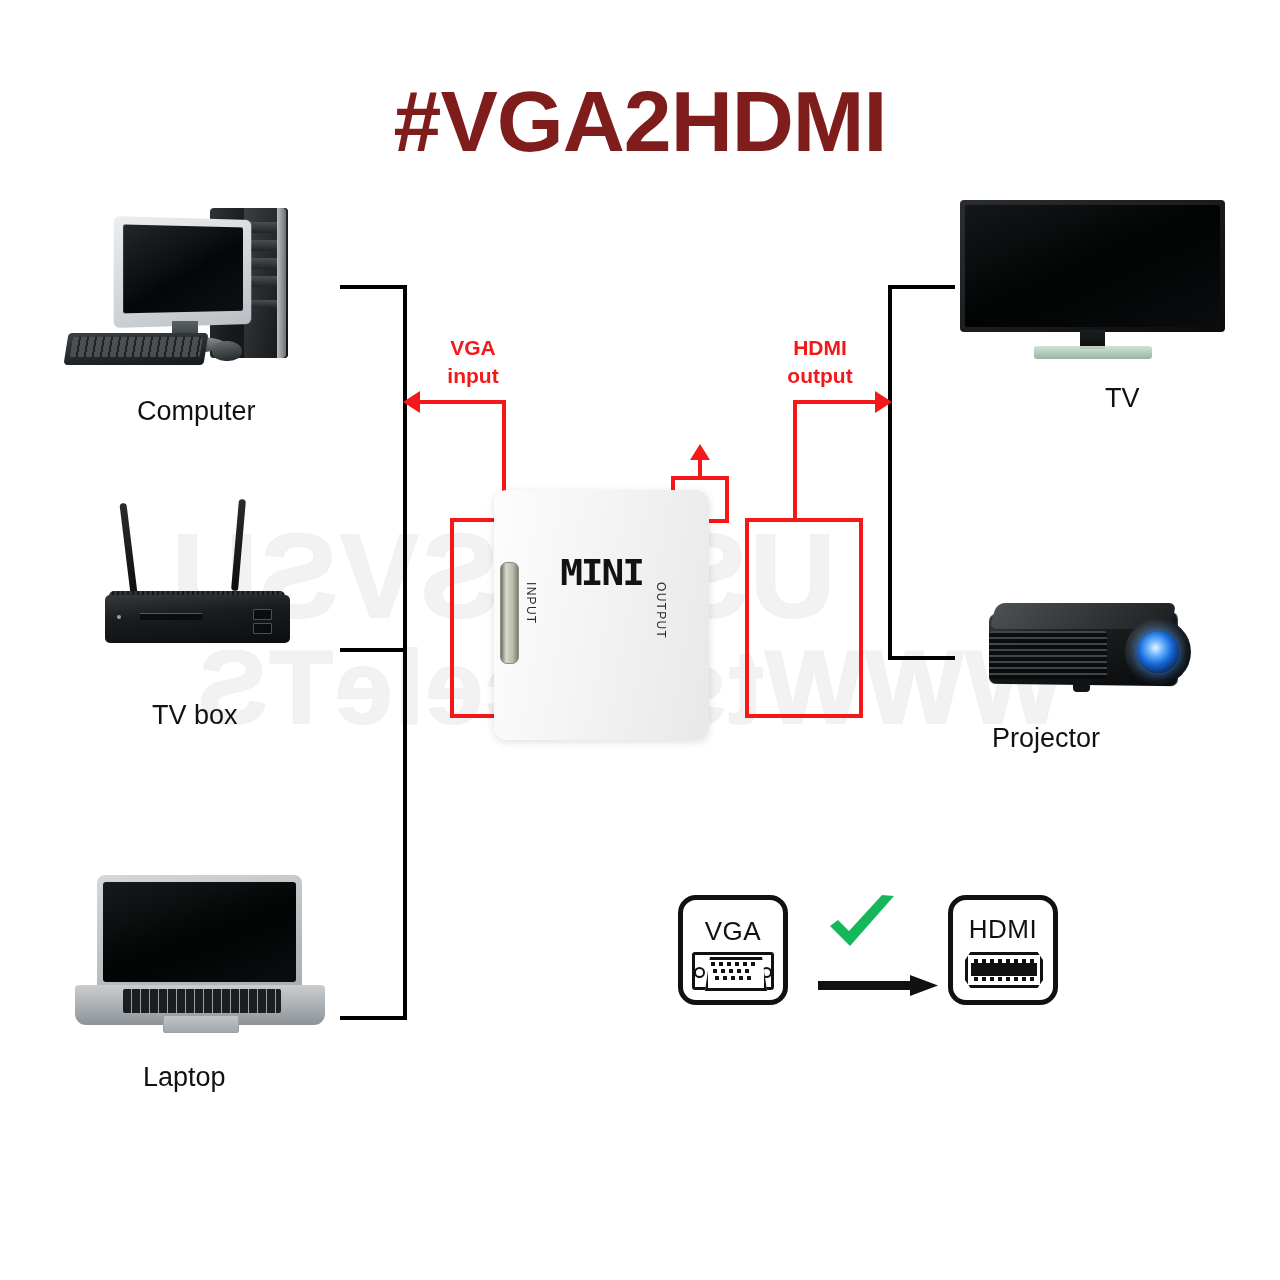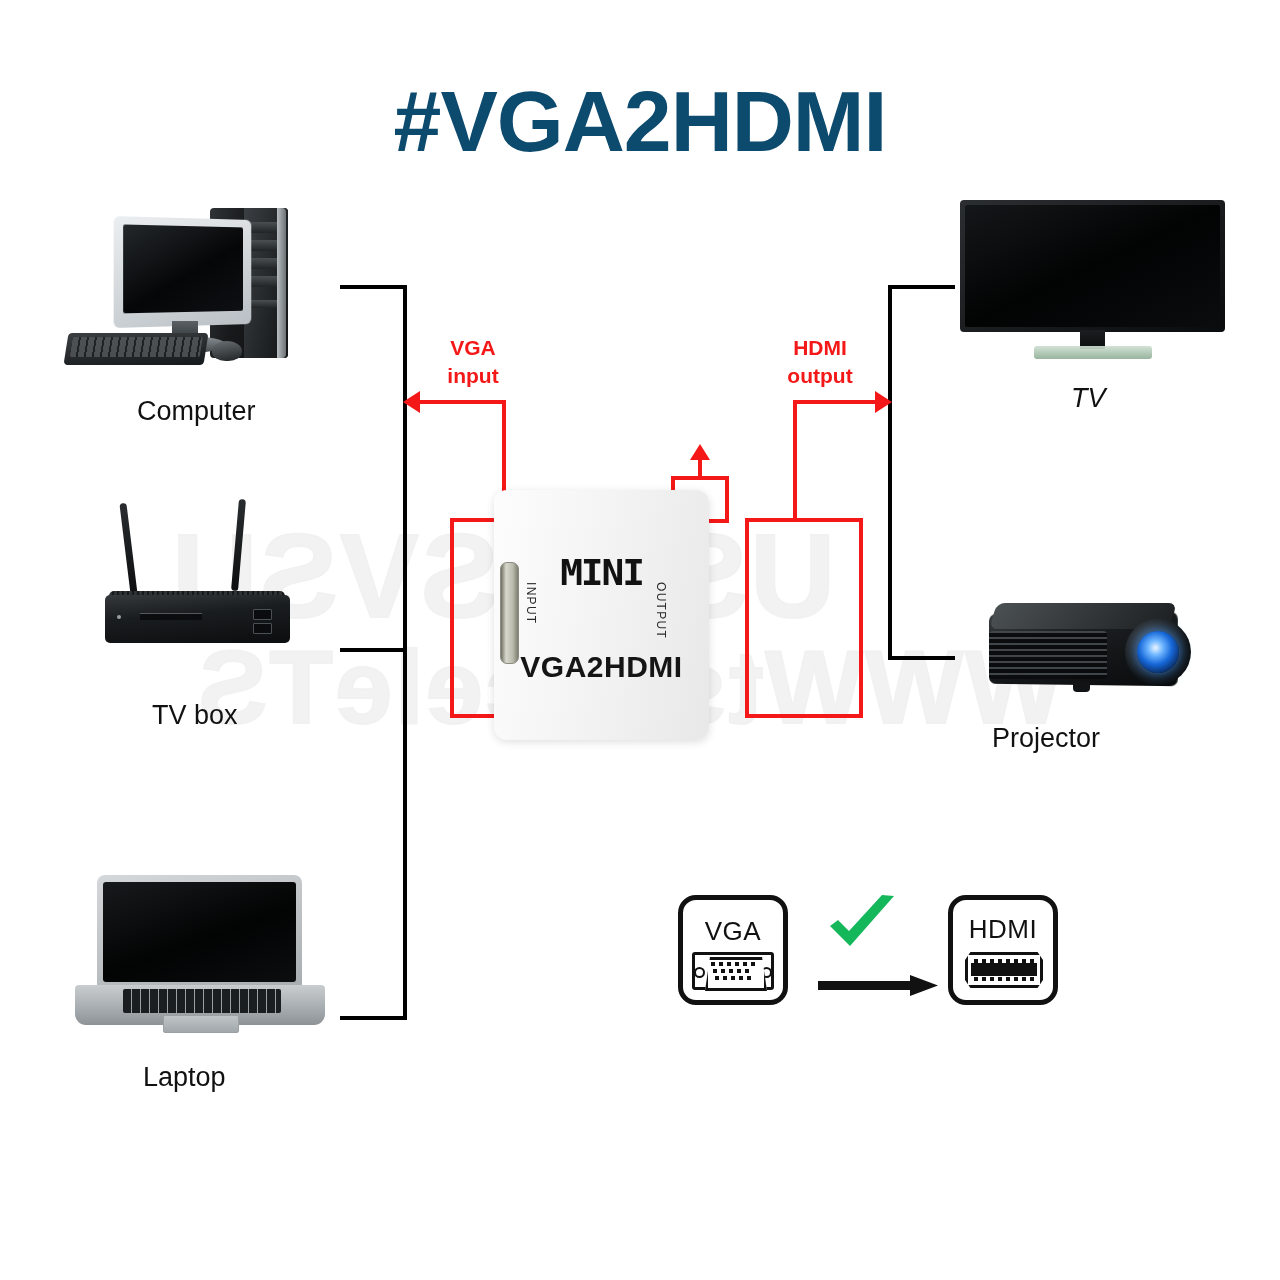--- a/index.html
+++ b/index.html
@@ -2,21 +2,21 @@
 <html><head>
 <meta charset="utf-8">
 <style>
   html,body{margin:0;padding:0;background:#fff;}
   body{width:1280px;height:1280px;position:relative;overflow:hidden;
        font-family:"Liberation Sans","DejaVu Sans",sans-serif;}
   .stage{position:absolute;inset:0;width:1280px;height:1280px;background:#ffffff;}
 
   
   #title{position:absolute;left:0;top:78px;width:1280px;text-align:center;
-         font-size:86px;font-weight:bold;letter-spacing:-1px;color:#0c4a6e;
+         font-size:86px;font-weight:bold;letter-spacing:-1px;color:#7f1d1d;
          font-family:"Liberation Sans","DejaVu Sans",sans-serif;line-height:1;}
 
   
   .wm{position:absolute;color:#f2f2f2;font-weight:bold;white-space:nowrap;
       transform:scaleX(-1);font-family:"Liberation Sans",sans-serif;
       -webkit-text-stroke:2px #f1f1f1;}
   #wm1{left:170px;top:508px;font-size:118px;letter-spacing:2px;}
   #wm2{left:196px;top:628px;font-size:104px;letter-spacing:2px;}
 
   
@@ -212,21 +212,20 @@
   <div class="rlabel" style="left:740px;top:334px;width:160px;">
     <span>HDMI</span><br>
     <span>output</span>
   </div>
 
   <div id="converter">
     <div id="vga-port"></div>
     <div class="vlabel" style="left:30px;top:92px;">INPUT</div>
     <div class="vlabel" style="left:160px;top:92px;">OUTPUT</div>
     <div id="conv-mini">MINI</div>
-    <div id="conv-model">VGA2HDMI</div>
   </div>
 
   <div id="computer">
     <div class="cmp-tower">
       <div class="cmp-tower-face">
         <div class="cmp-bay" style="top:14px;"></div>
         <div class="cmp-bay" style="top:32px;"></div>
         <div class="cmp-bay" style="top:50px;"></div>
         <div class="cmp-bay" style="top:68px;"></div>
         <div class="cmp-bay" style="top:92px;height:8px;"></div>
@@ -265,21 +264,21 @@
   </div>
   <div class="dlabel" style="left:143px;top:1062px;">Laptop</div>
 
   <div id="tv">
     <div class="tv-frame">
       <div class="tv-screen"></div>
     </div>
     <div class="tv-neck"></div>
     <div class="tv-base"></div>
   </div>
-  <div class="dlabel" style="left:1071px;top:383px;font-style:italic;">TV</div>
+  <div class="dlabel" style="left:1105px;top:383px;">TV</div>
 
   <div id="projector">
     <div class="pj-body"></div>
     <div class="pj-fins"></div>
     <div class="pj-top"></div>
     <div class="pj-foot"></div>
     <div class="pj-lensring">
       <div class="pj-lens"></div>
     </div>
   </div>

